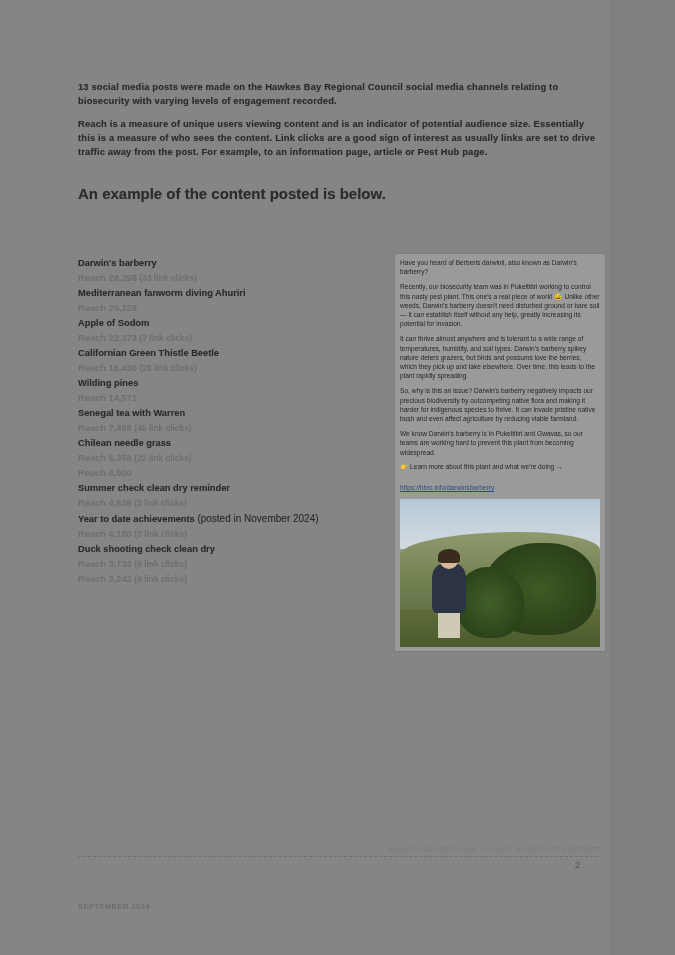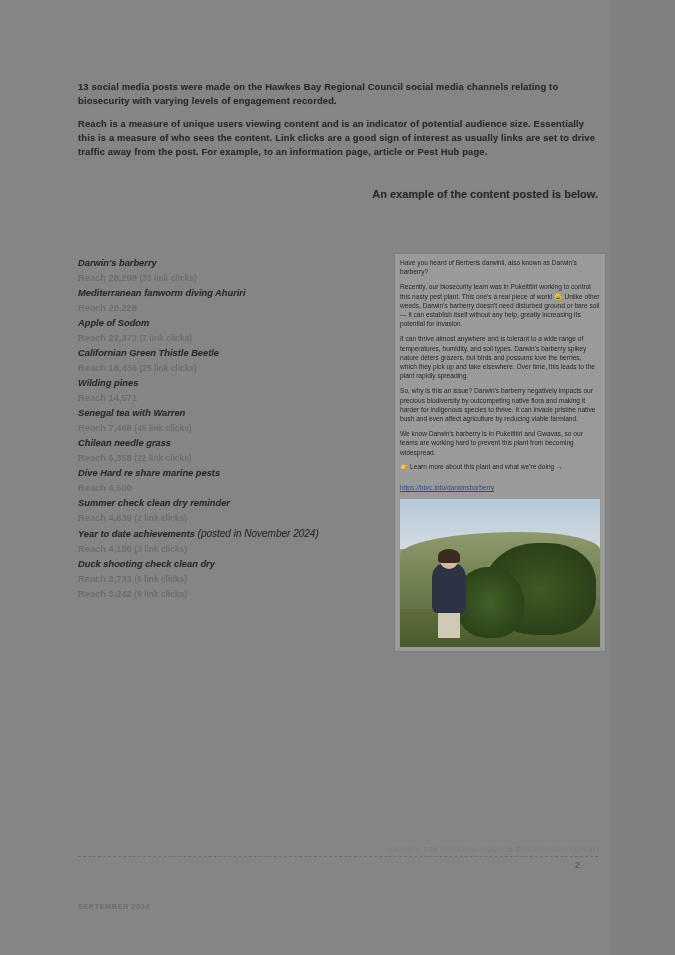--- a/index.html
+++ b/index.html
@@ -33,27 +33,26 @@
     color: #2b2b2b;
     margin: 0 0 9px 0;
     letter-spacing: 0.15px;
     font-weight: 600;
     text-shadow: 0 0 1px rgba(0,0,0,0.25);
   }
   .para-spacer {
     height: 19px;
   }
   .example-line {
-    font-size: 11px;
+    font-size: 15px;
     line-height: 14px;
     color: #2b2b2b;
     font-weight: 600;
     margin: 0 0 0 0;
     text-shadow: 0 0 1px rgba(0,0,0,0.25);
-    text-align: right;
   }
   .lower {
     position: absolute;
     left: 78px;
     top: 253px;
     width: 600px;
   }
   .columns {
     display: flex;
     align-items: flex-start;
@@ -63,21 +62,20 @@
     width: 300px;
     flex: 0 0 300px;
     padding-top: 3px;
   }
   .post-title {
     font-size: 9.3px;
     line-height: 15px;
     color: #2b2b2b;
     font-weight: 600;
     text-shadow: 0 0 1px rgba(0,0,0,0.22);
-    font-style: italic;
   }
   .post-title .paren {
     font-size: 10px;
     font-weight: 500;
   }
   .post-reach {
     font-size: 9.3px;
     line-height: 15px;
     color: #6e6e6e;
     font-weight: 600;
@@ -251,21 +249,20 @@
           <div class="post-title"><span>Senegal tea with Warren</span></div>
           <div class="post-reach"><span>Reach 7,468</span> <span class="clicks">(45 link clicks)</span></div>
         </div>
 
         <div class="post-block">
           <div class="post-title"><span>Chilean needle grass</span></div>
           <div class="post-reach"><span>Reach 6,358</span> <span class="clicks">(22 link clicks)</span></div>
         </div>
 
         <div class="post-block">
-          <div class="post-title"><span>Dive Hard re share marine pests</span></div>
           <div class="post-reach"><span>Reach 4,500</span> <span class="clicks"></span></div>
         </div>
 
 
         <div class="post-block">
           <div class="post-title"><span>Summer check clean dry reminder</span></div>
           <div class="post-reach"><span>Reach 4,639</span> <span class="clicks">(2 link clicks)</span></div>
         </div>
 
         <div class="post-block">

